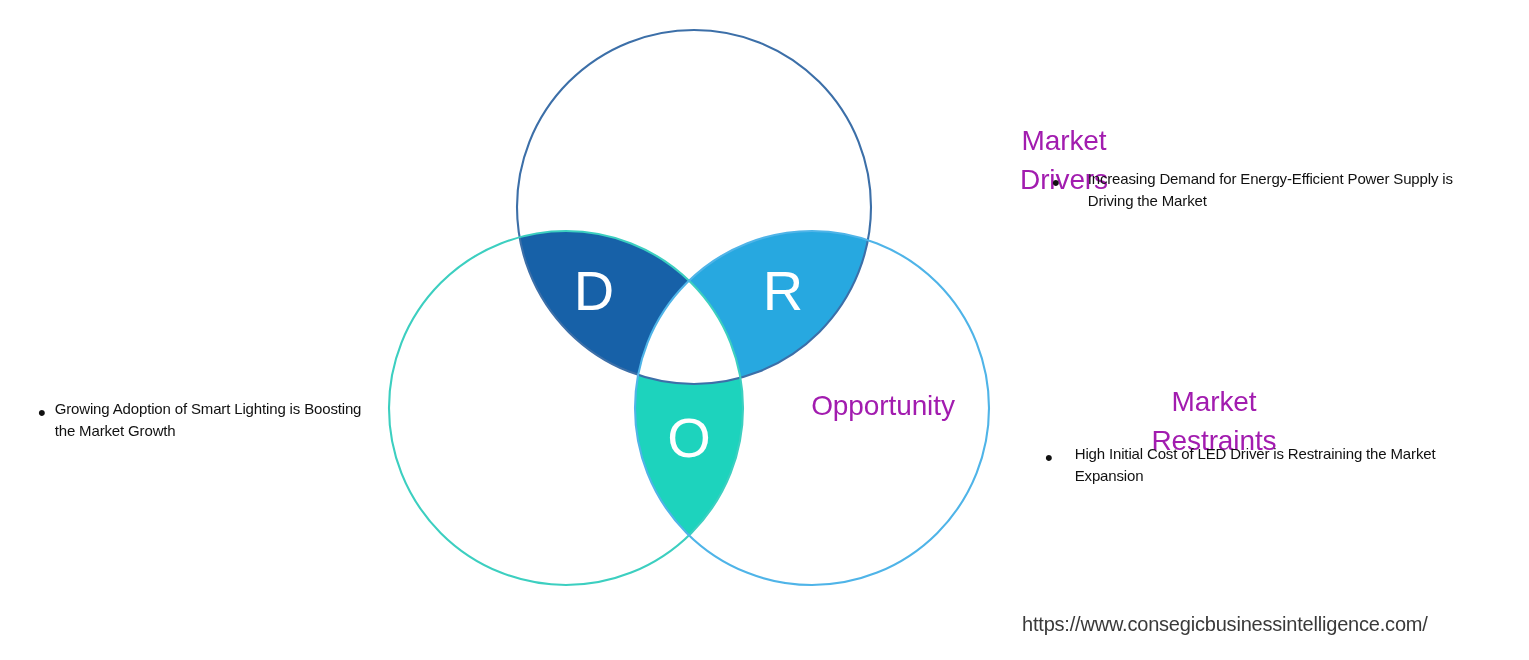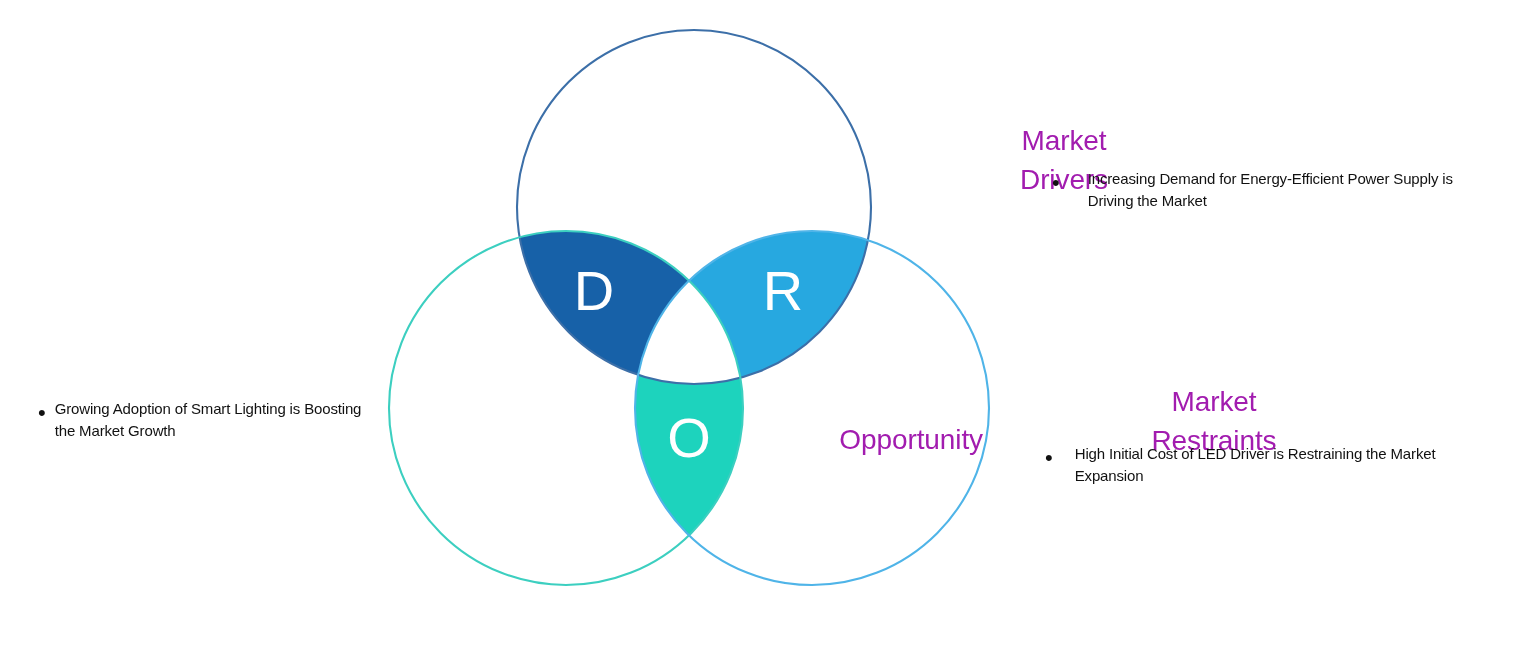--- a/index.html
+++ b/index.html
@@ -57,23 +57,22 @@
     white-space: pre-line;
     letter-spacing: -0.1px;
   }
   #label-drivers {
     left: 594px;
     top: 112px;
     width: 200px;
   }
   #label-opportunity {
     left: 413px;
-    top: 411px;
+    top: 377px;
     width: 200px;
-    text-align: right;
   }
   #label-restraints {
     left: 744px;
     top: 373px;
     width: 200px;
   }
 
   
   .callout {
     position: absolute;
@@ -198,14 +197,15 @@
   <div class="callout" id="callout-drivers">
     <span class="bullet-dot">•</span>
     <span class="callout-text">Increasing Demand for Energy-Efficient Power Supply is Driving the Market</span>
   </div>
 
   <div class="callout" id="callout-restraints">
     <span class="bullet-dot">•</span>
     <span class="callout-text">High Initial Cost of LED Driver is Restraining the Market Expansion</span>
   </div>
 
+  <a id="source-url" href="#">https://www.consegicbusinessintelligence.com/</a>
 
 </div>
 
 </body></html>

